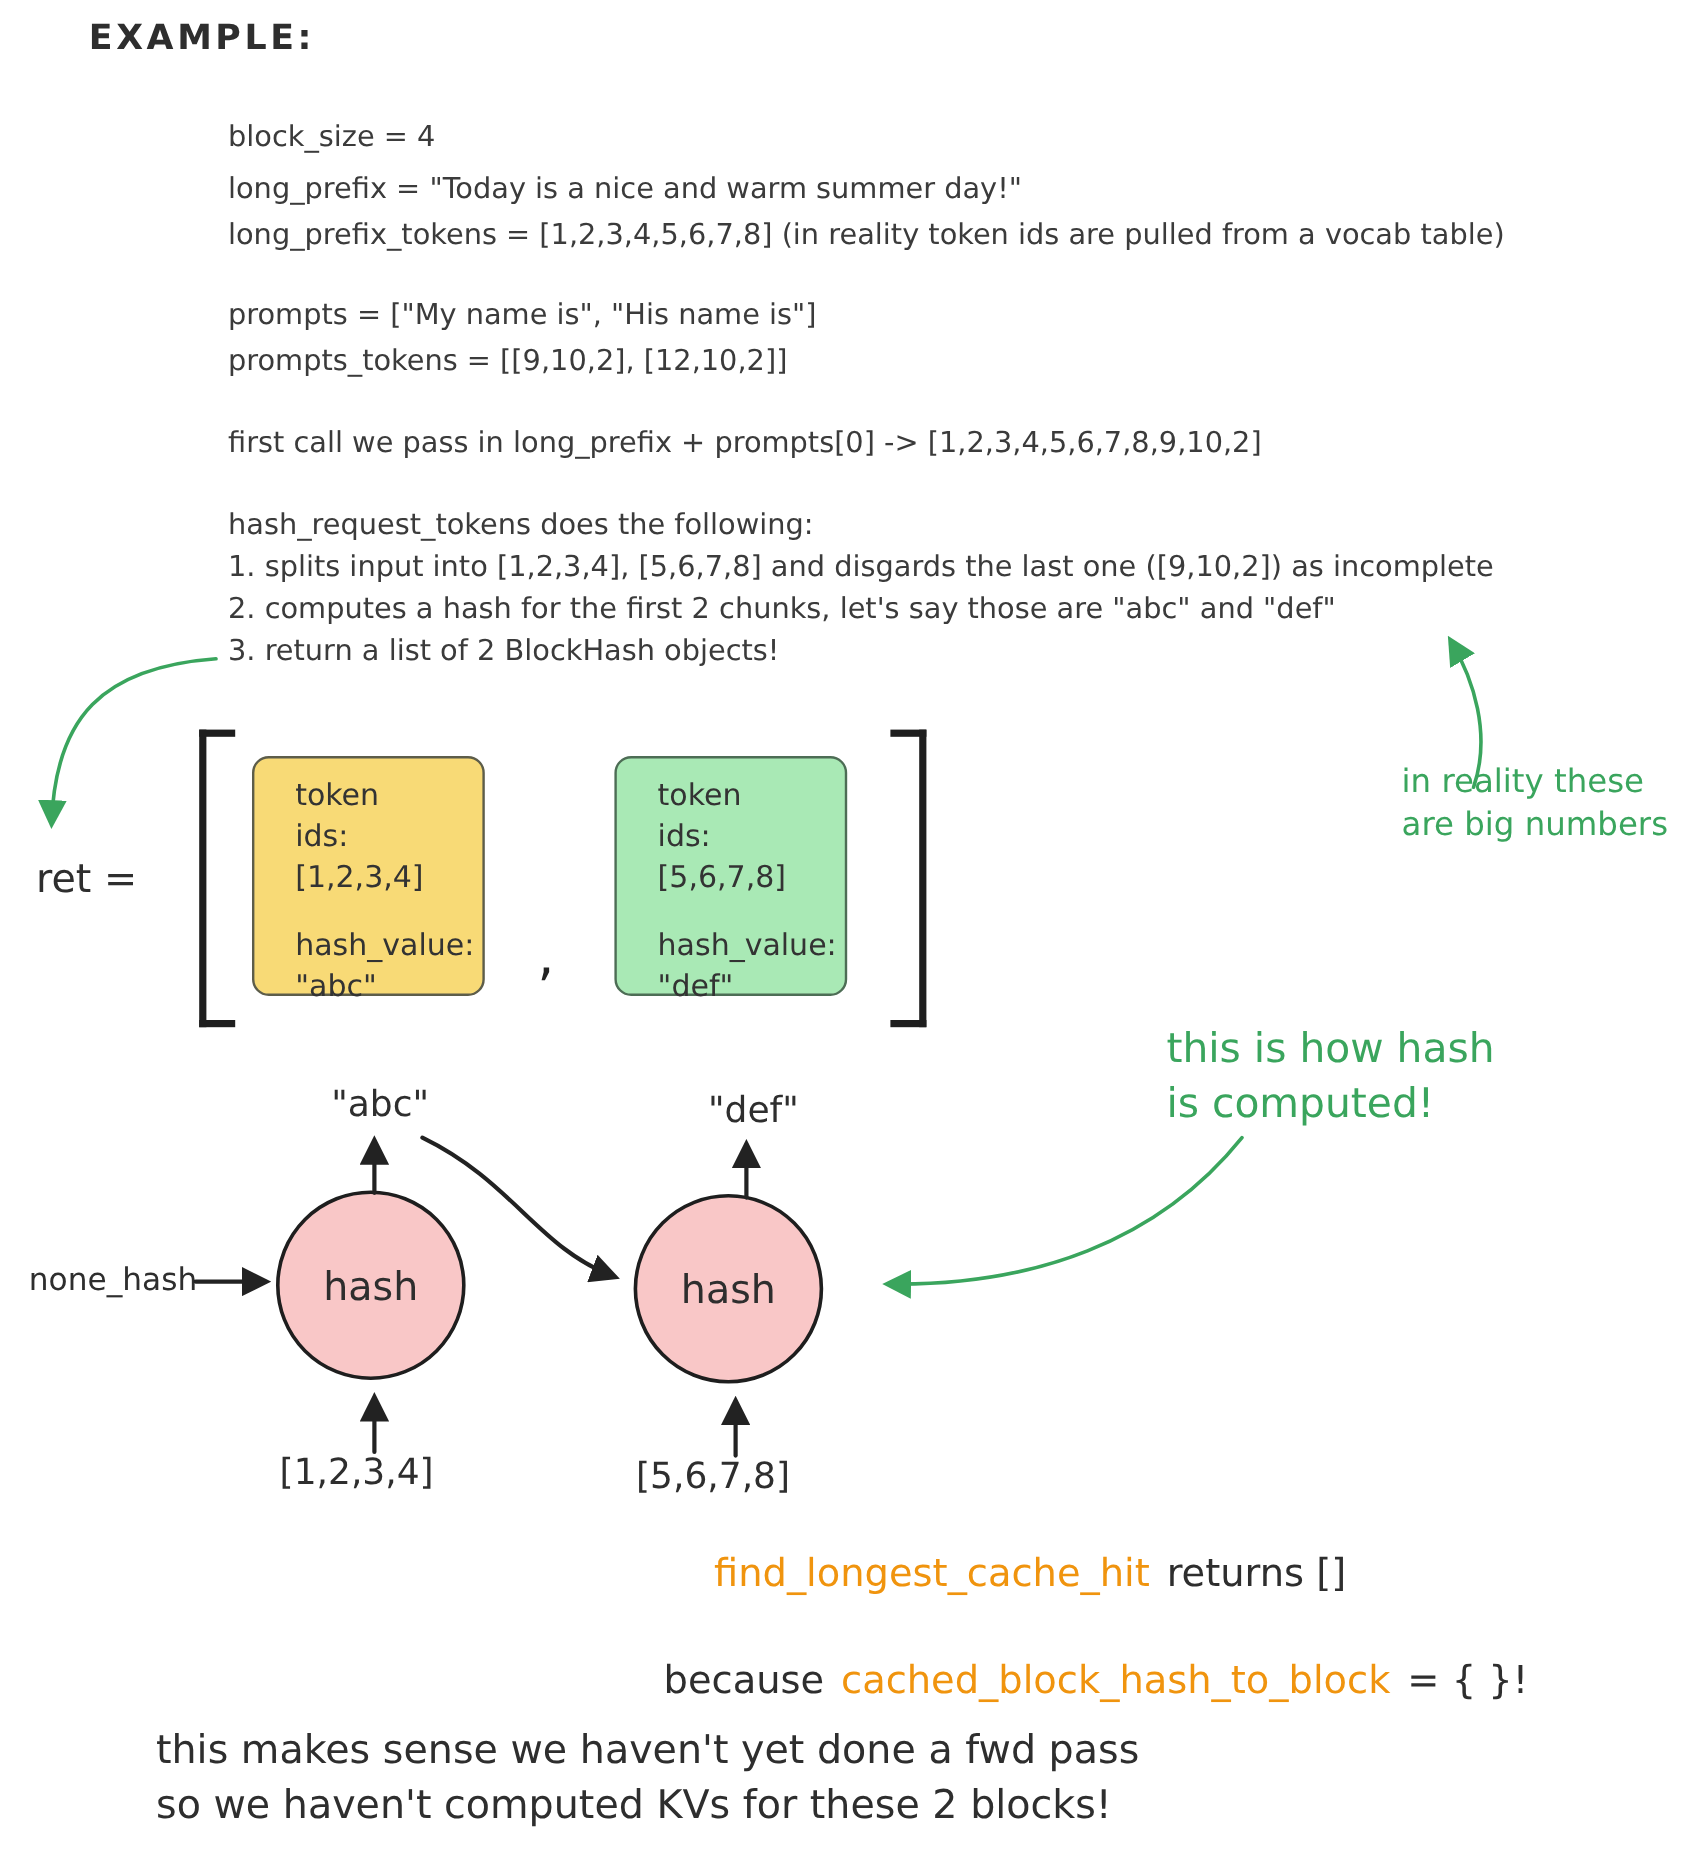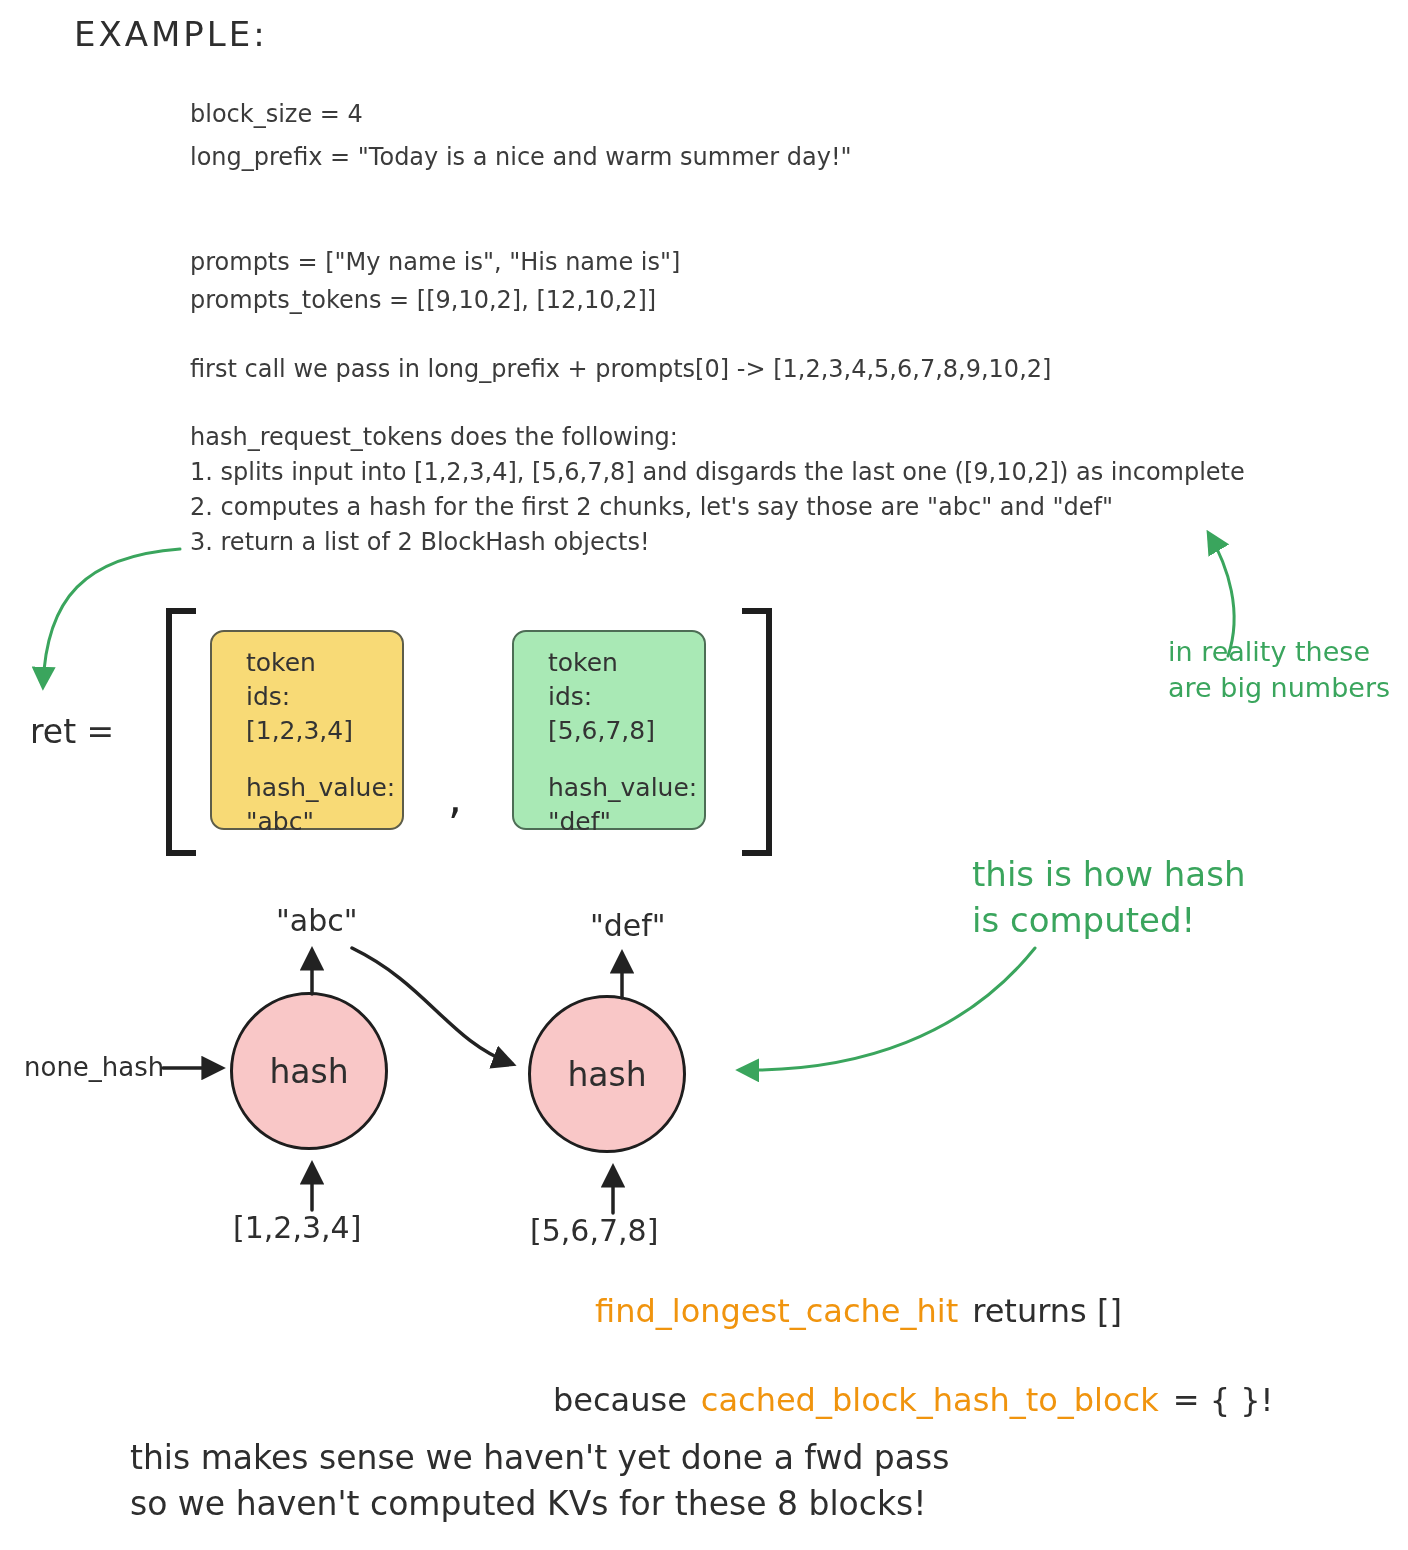--- a/index.html
+++ b/index.html
@@ -2,21 +2,21 @@
 <html><head>
 <meta charset="utf-8">
 <style>
   * { margin:0; padding:0; box-sizing:border-box; }
   body { background:#ffffff; }
   .canvas {
     position:relative; width:1408px; height:1550px; background:#ffffff;
     font-family:"DejaVu Sans", sans-serif; color:#333; overflow:hidden;
   }
   .abs { position:absolute; white-space:nowrap; }
-  .title { left:74px; top:14px; font-size:34px; font-weight:normal; letter-spacing:3px; color:#2e2e2e; }
+  .title { left:74px; top:14px; font-size:29px; font-weight:bold; letter-spacing:3px; color:#2e2e2e; }
   .code { left:190px; font-size:24px; color:#3b3b3b; }
   .c1 { top:80px;margin-top:20px; }  .c2 { top:143px; }  .c3 { top:181px; }
   .c4 { top:248px; } .c5 { top:286px; }  .c6 { top:355px; }
   .c7 { top:423px; } .c8 { top:458px; }  .c9 { top:493px; } .c10 { top:528px; }
 
   .ret-label { left:30px; top:712px; font-size:33px; color:#2e2e2e; }
   .bracket { position:absolute; width:30px; height:248px; top:608px; }
   .bracket-left  { left:166px; border-left:6px solid #1e1e1e; border-top:6px solid #1e1e1e; border-bottom:6px solid #1e1e1e; }
   .bracket-right { left:742px; border-right:6px solid #1e1e1e; border-top:6px solid #1e1e1e; border-bottom:6px solid #1e1e1e; }
 
@@ -61,20 +61,21 @@
 </style>
 </head>
 <body>
 
 <div class="canvas">
 
   <div class="abs title">EXAMPLE:</div>
 
   <div class="abs code c1">block_size = 4</div>
   <div class="abs code c2">long_prefix = "Today is a nice and warm summer day!"</div>
+  <div class="abs code c3">long_prefix_tokens = [1,2,3,4,5,6,7,8] (in reality token ids are pulled from a vocab table)</div>
   <div class="abs code c4">prompts = ["My name is", "His name is"]</div>
   <div class="abs code c5">prompts_tokens = [[9,10,2], [12,10,2]]</div>
   <div class="abs code c6">first call we pass in long_prefix + prompts[0] -&gt; [1,2,3,4,5,6,7,8,9,10,2]</div>
   <div class="abs code c7">hash_request_tokens does the following:</div>
   <div class="abs code c8">1. splits input into [1,2,3,4], [5,6,7,8] and disgards the last one ([9,10,2]) as incomplete</div>
   <div class="abs code c9">2. computes a hash for the first 2 chunks, let's say those are "abc" and "def"</div>
   <div class="abs code c10">3. return a list of 2 BlockHash objects!</div>
 
   <div class="abs ret-label">ret =</div>
   <div class="bracket bracket-left"></div>
@@ -120,21 +121,21 @@
   <div class="abs token-in in-2">[5,6,7,8]</div>
 
   <div class="abs result-line r1">
     <span class="orange">find_longest_cache_hit</span><span class="sp"></span><span>returns []</span>
   </div>
   <div class="abs result-line r2">
     <span>because</span><span class="sp"></span><span class="orange">cached_block_hash_to_block</span><span class="sp"></span><span>= { }!</span>
   </div>
 
   <div class="abs footer-line f1">this makes sense we haven't yet done a fwd pass</div>
-  <div class="abs footer-line f2">so we haven't computed KVs for these 8 blocks!</div>
+  <div class="abs footer-line f2">so we haven't computed KVs for these 2 blocks!</div>
 
   <svg class="overlay" width="1408" height="1550" viewBox="0 0 1408 1550">
     <defs>
       <marker id="arr-black" viewBox="0 0 10 10" refX="8" refY="5" markerWidth="7" markerHeight="7" orient="auto-start-reverse">
         <path d="M0,0 L10,5 L0,10 z" fill="#222"></path>
       </marker>
       <marker id="arr-green" viewBox="0 0 10 10" refX="8" refY="5" markerWidth="8" markerHeight="8" orient="auto-start-reverse">
         <path d="M0,0 L10,5 L0,10 z" fill="#3aa55d"></path>
       </marker>
     </defs>

